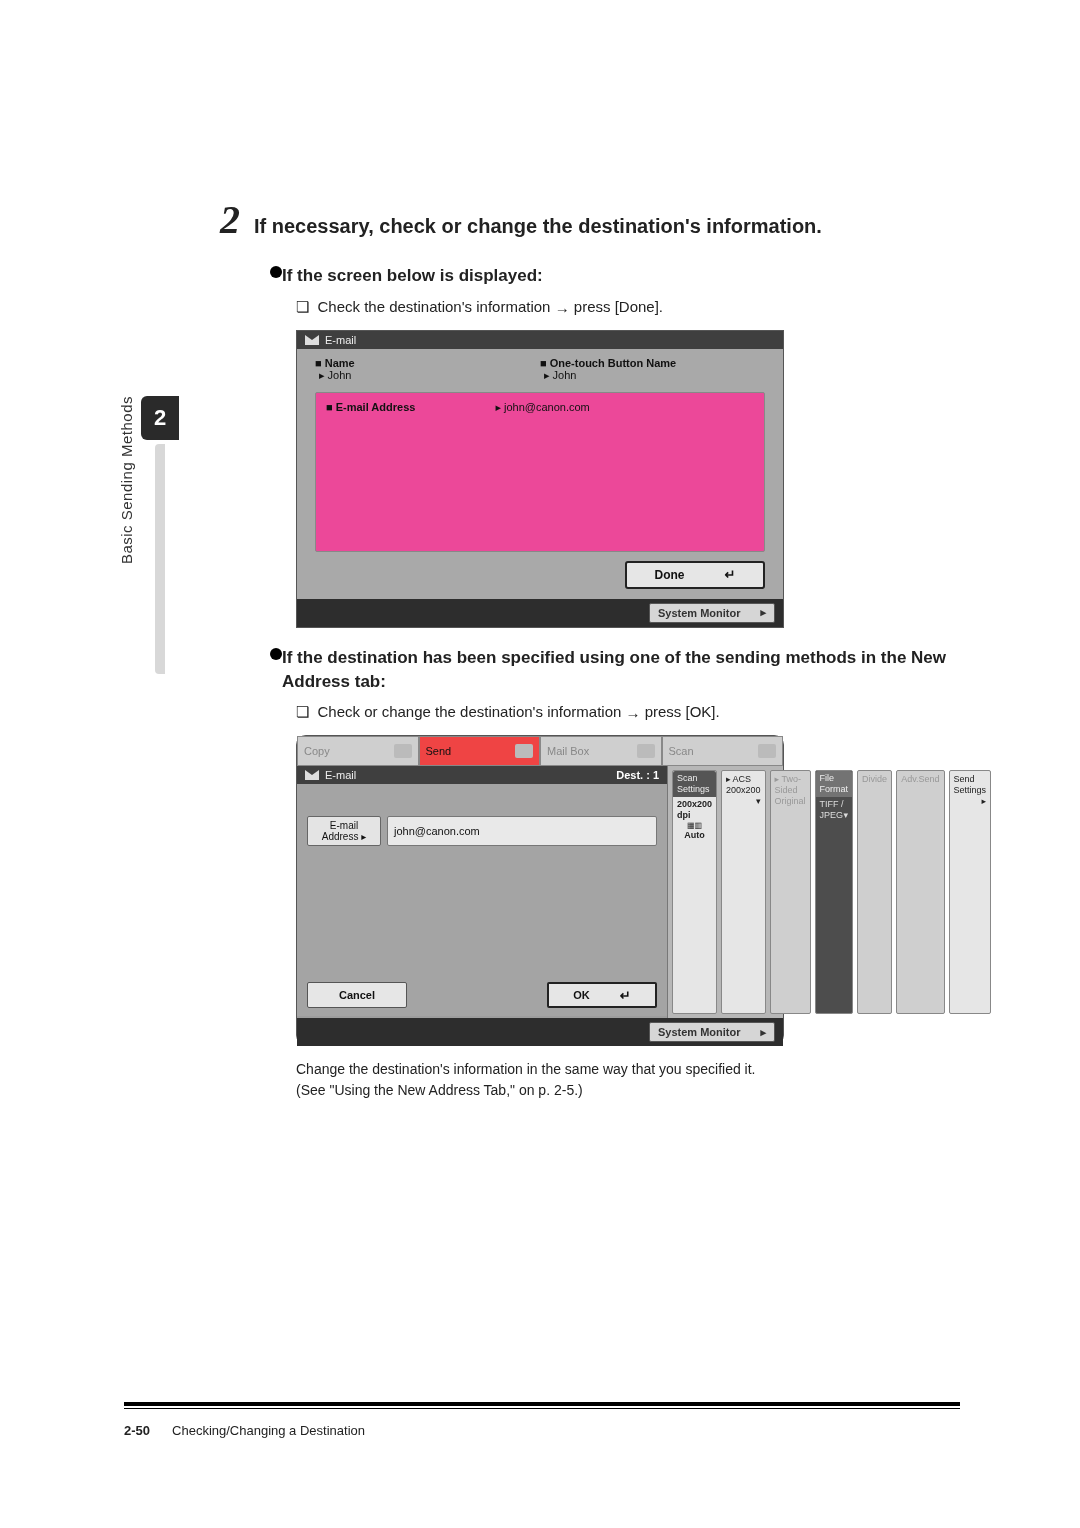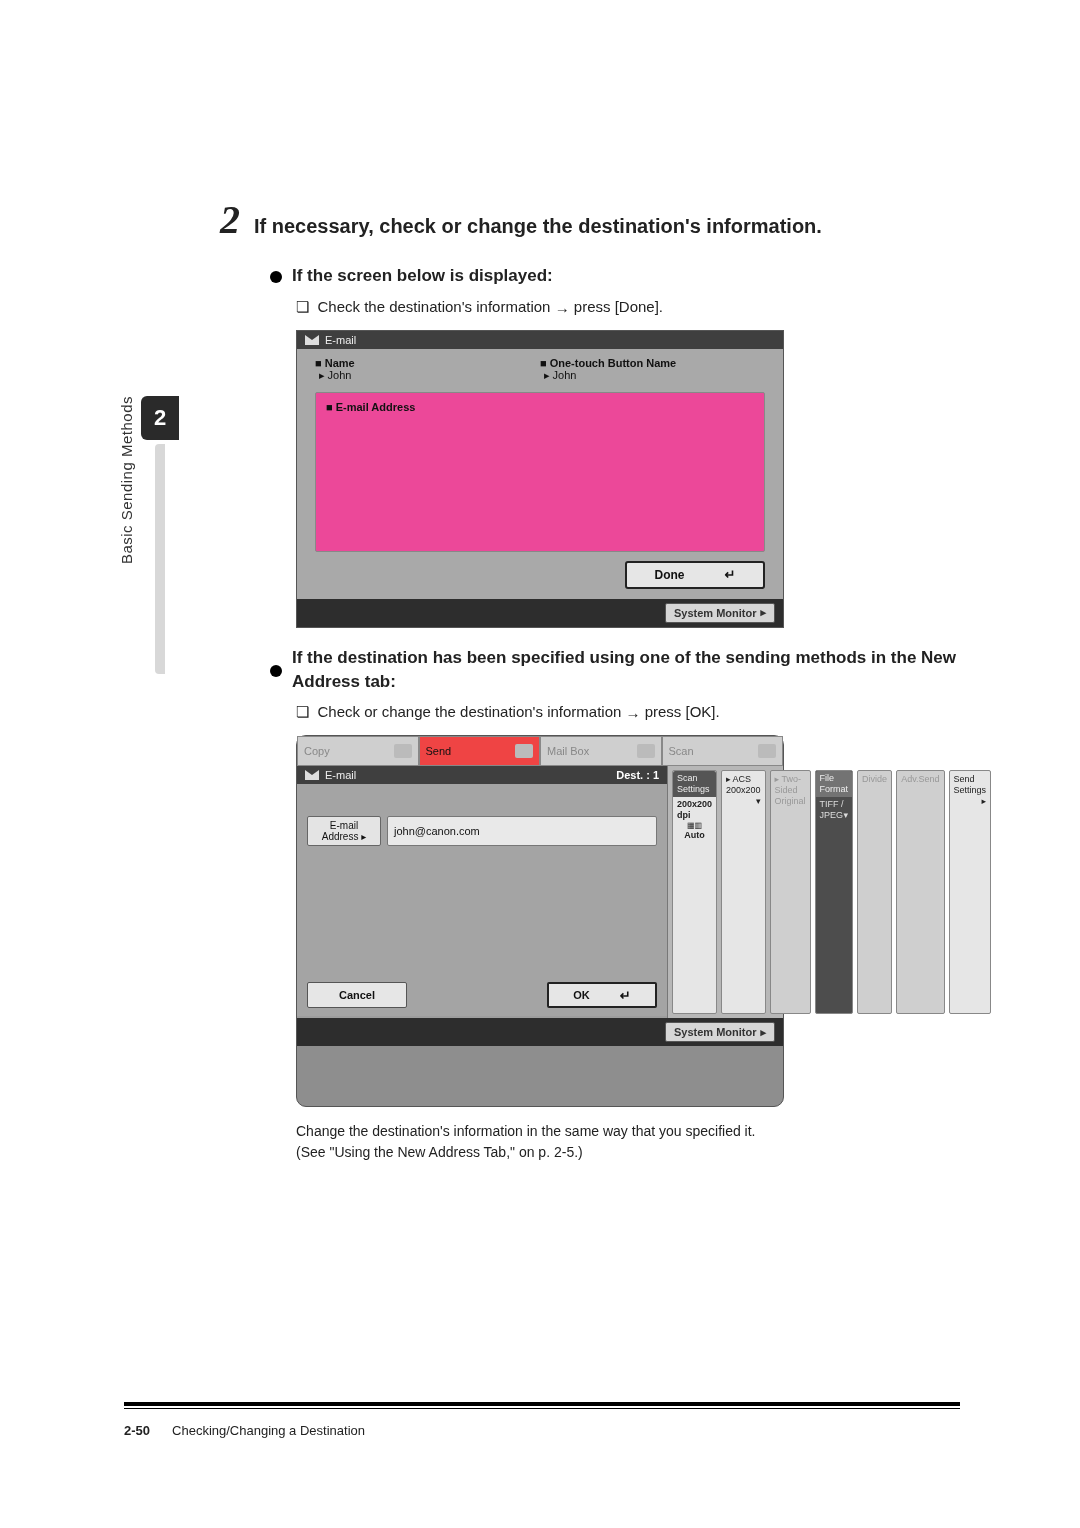--- a/index.html
+++ b/index.html
@@ -29,22 +29,20 @@
     font-weight: bold;
     font-size: 40px;
     line-height: 1;
   }
   .step-text {
     font-weight: bold;
     font-size: 20px;
   }
   .case-line {
     display: flex;
-    align-items: center;
-    gap: 10px;
     margin-left: 50px;
     margin-top: 18px;
     margin-bottom: 10px;
   }
   .case-mark {
     width: 12px;
     height: 12px;
     border-radius: 50%;
     background: #000;
     flex: 0 0 12px;
@@ -208,25 +206,25 @@
   .sysmon {
     background: #d6d6d6;
     border: 1px solid #555;
     font-size: 11px;
     padding: 2px 8px;
     border-radius: 2px;
     font-weight: bold;
     color: #333;
     display: flex;
     align-items: center;
-    gap: 4px;
+    gap: 20px;
   }
 
   
-  .shot2 { height: 372px; border-radius: 10px; }
+  .shot2 { height: 310px; border-radius: 10px; }
   .shot2-tabs {
     display: flex;
     height: 30px;
     background: #b0b0b0;
   }
   .shot2-tab {
     flex: 1;
     border: 1px solid #888;
     background: #cfcfcf;
     display: flex;
@@ -408,20 +406,21 @@
           <div class="shot1-lbl">■ Name</div>
           <div class="shot1-val"><span>▸</span> <span>John</span></div>
         </div>
         <div class="shot1-right">
           <div class="shot1-lbl">■ One-touch Button Name</div>
           <div class="shot1-val"><span>▸</span> <span>John</span></div>
         </div>
       </div>
       <div class="shot1-panel">
         <div><span class="shot1-lbl">■ E-mail Address</span></div>
+        <div><span>▸</span> <span>john@canon.com</span></div>
       </div>
       <div class="shot1-done">
         <span>Done</span>
         <span class="ret-icon">↵</span>
       </div>
     </div>
     <div class="shot-footer">
       <div class="sysmon">
         <span>System Monitor</span>
         <span>▸</span>

